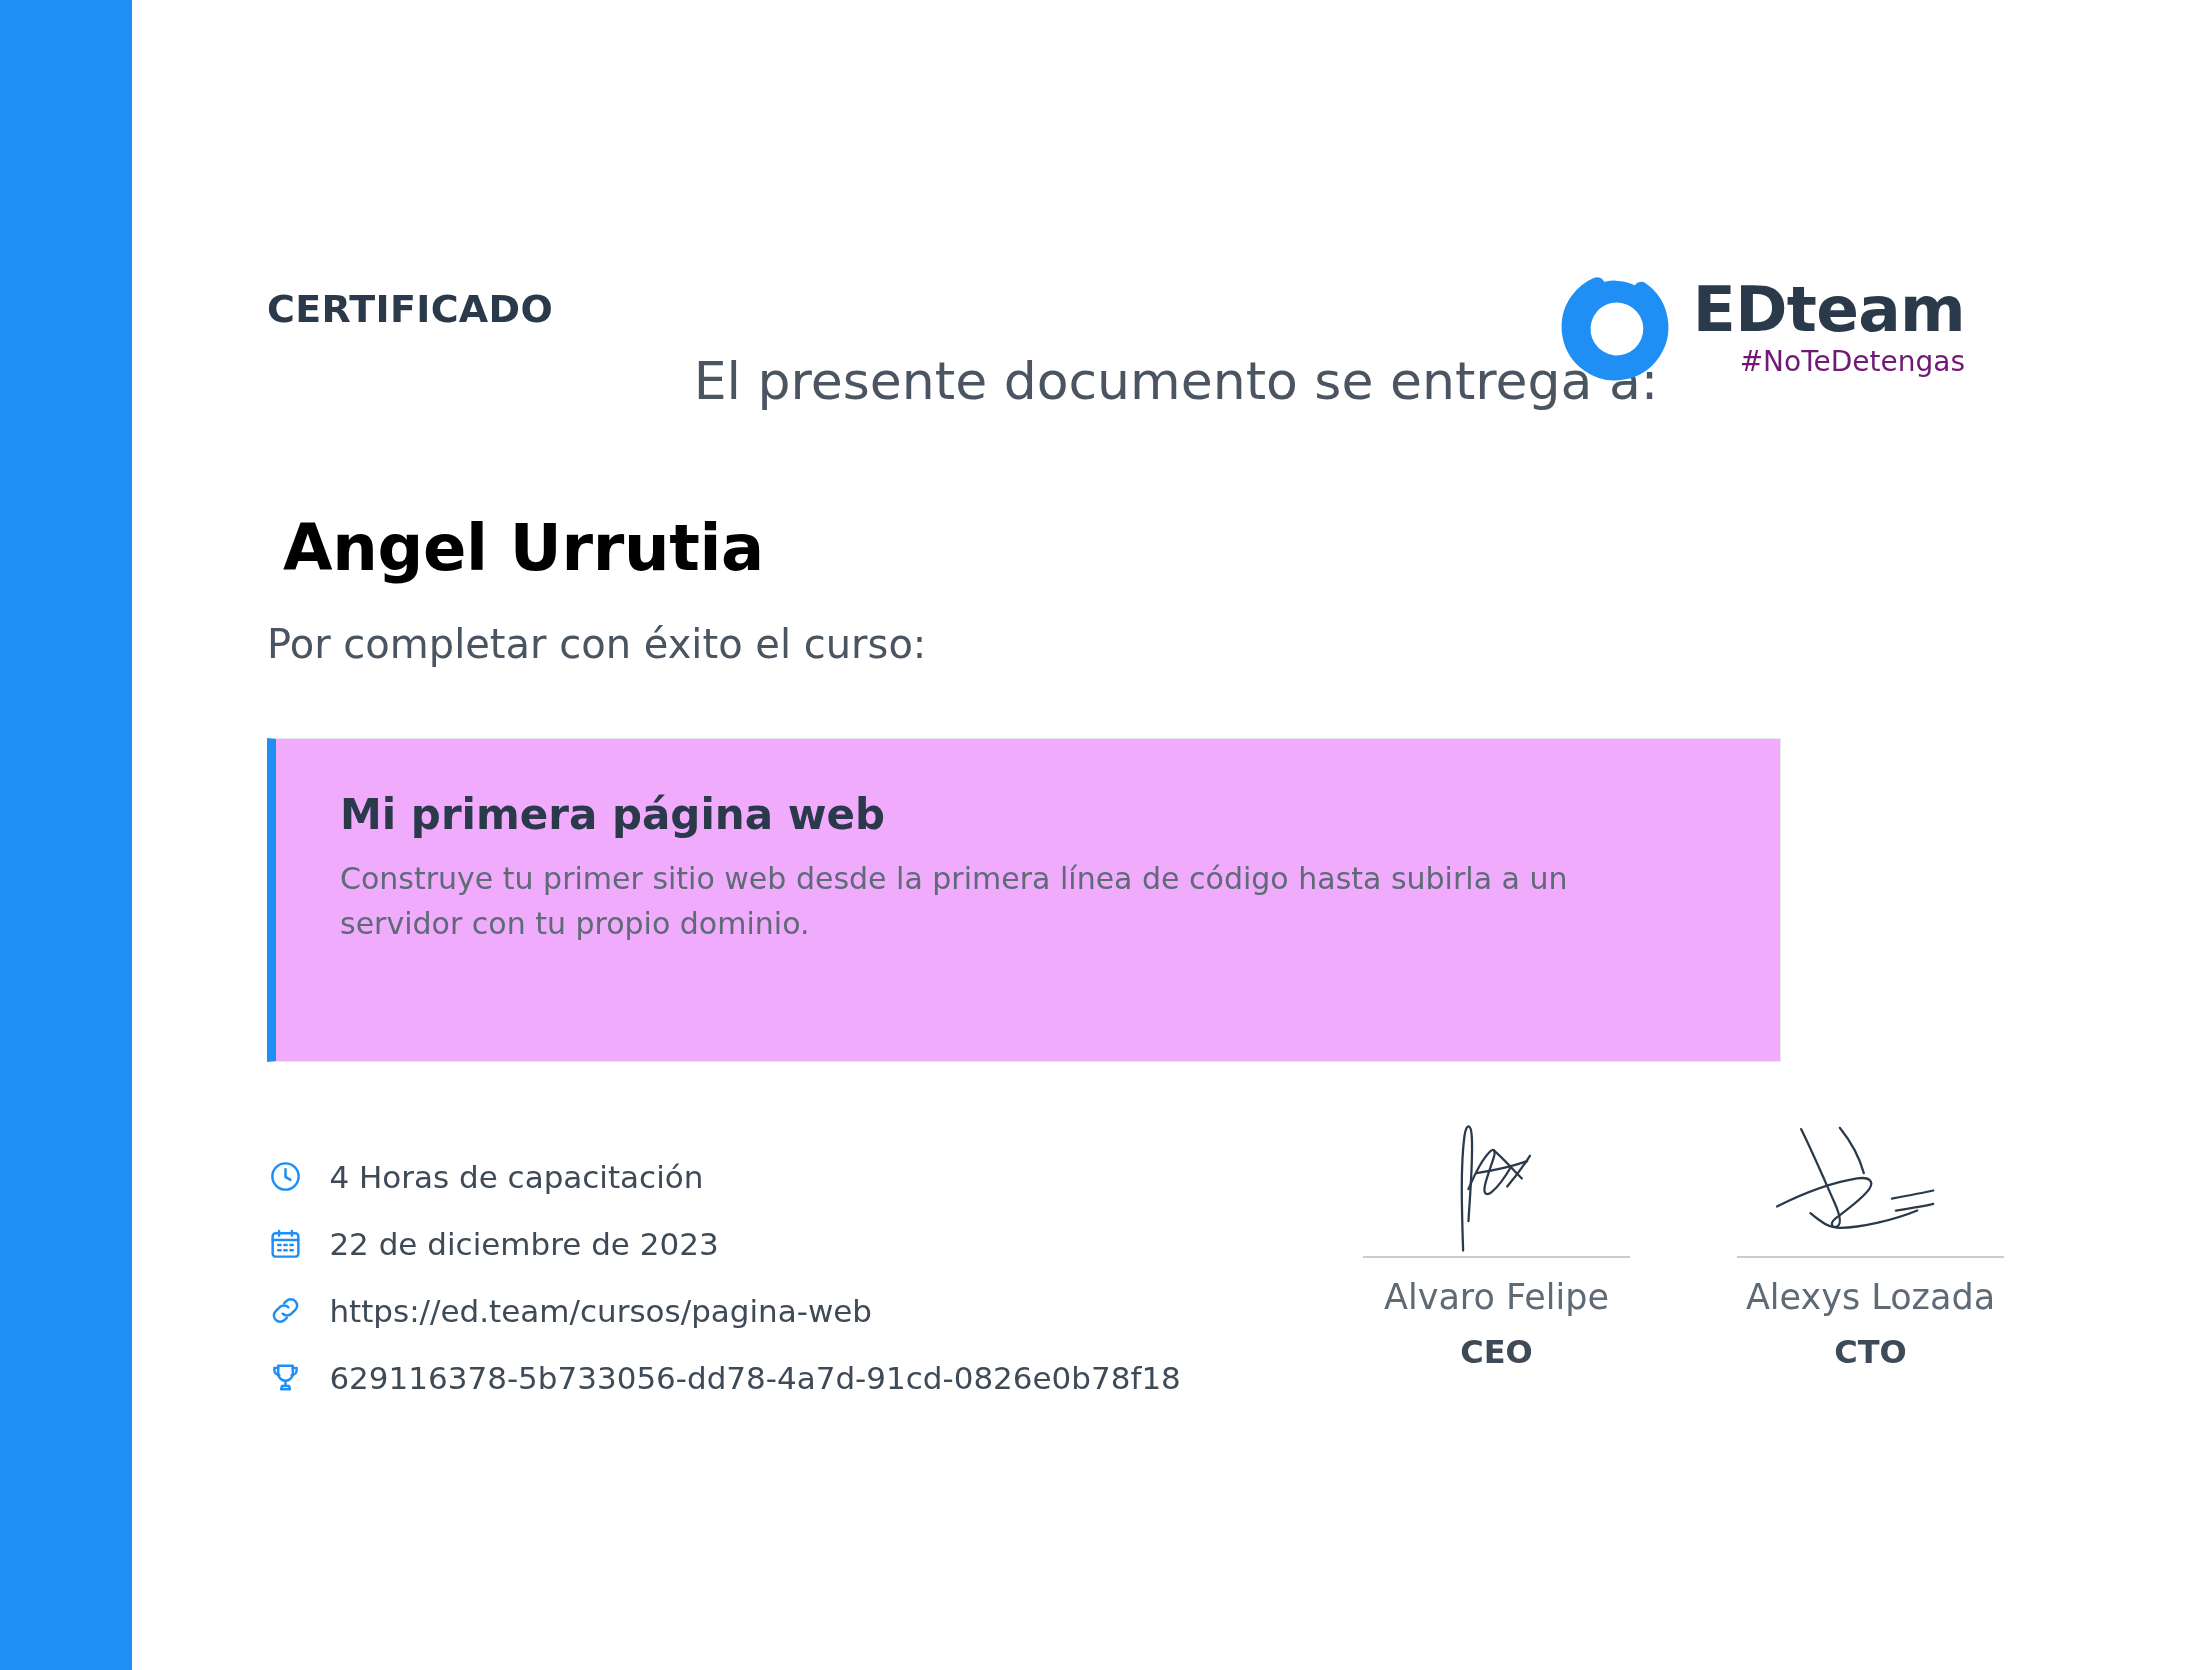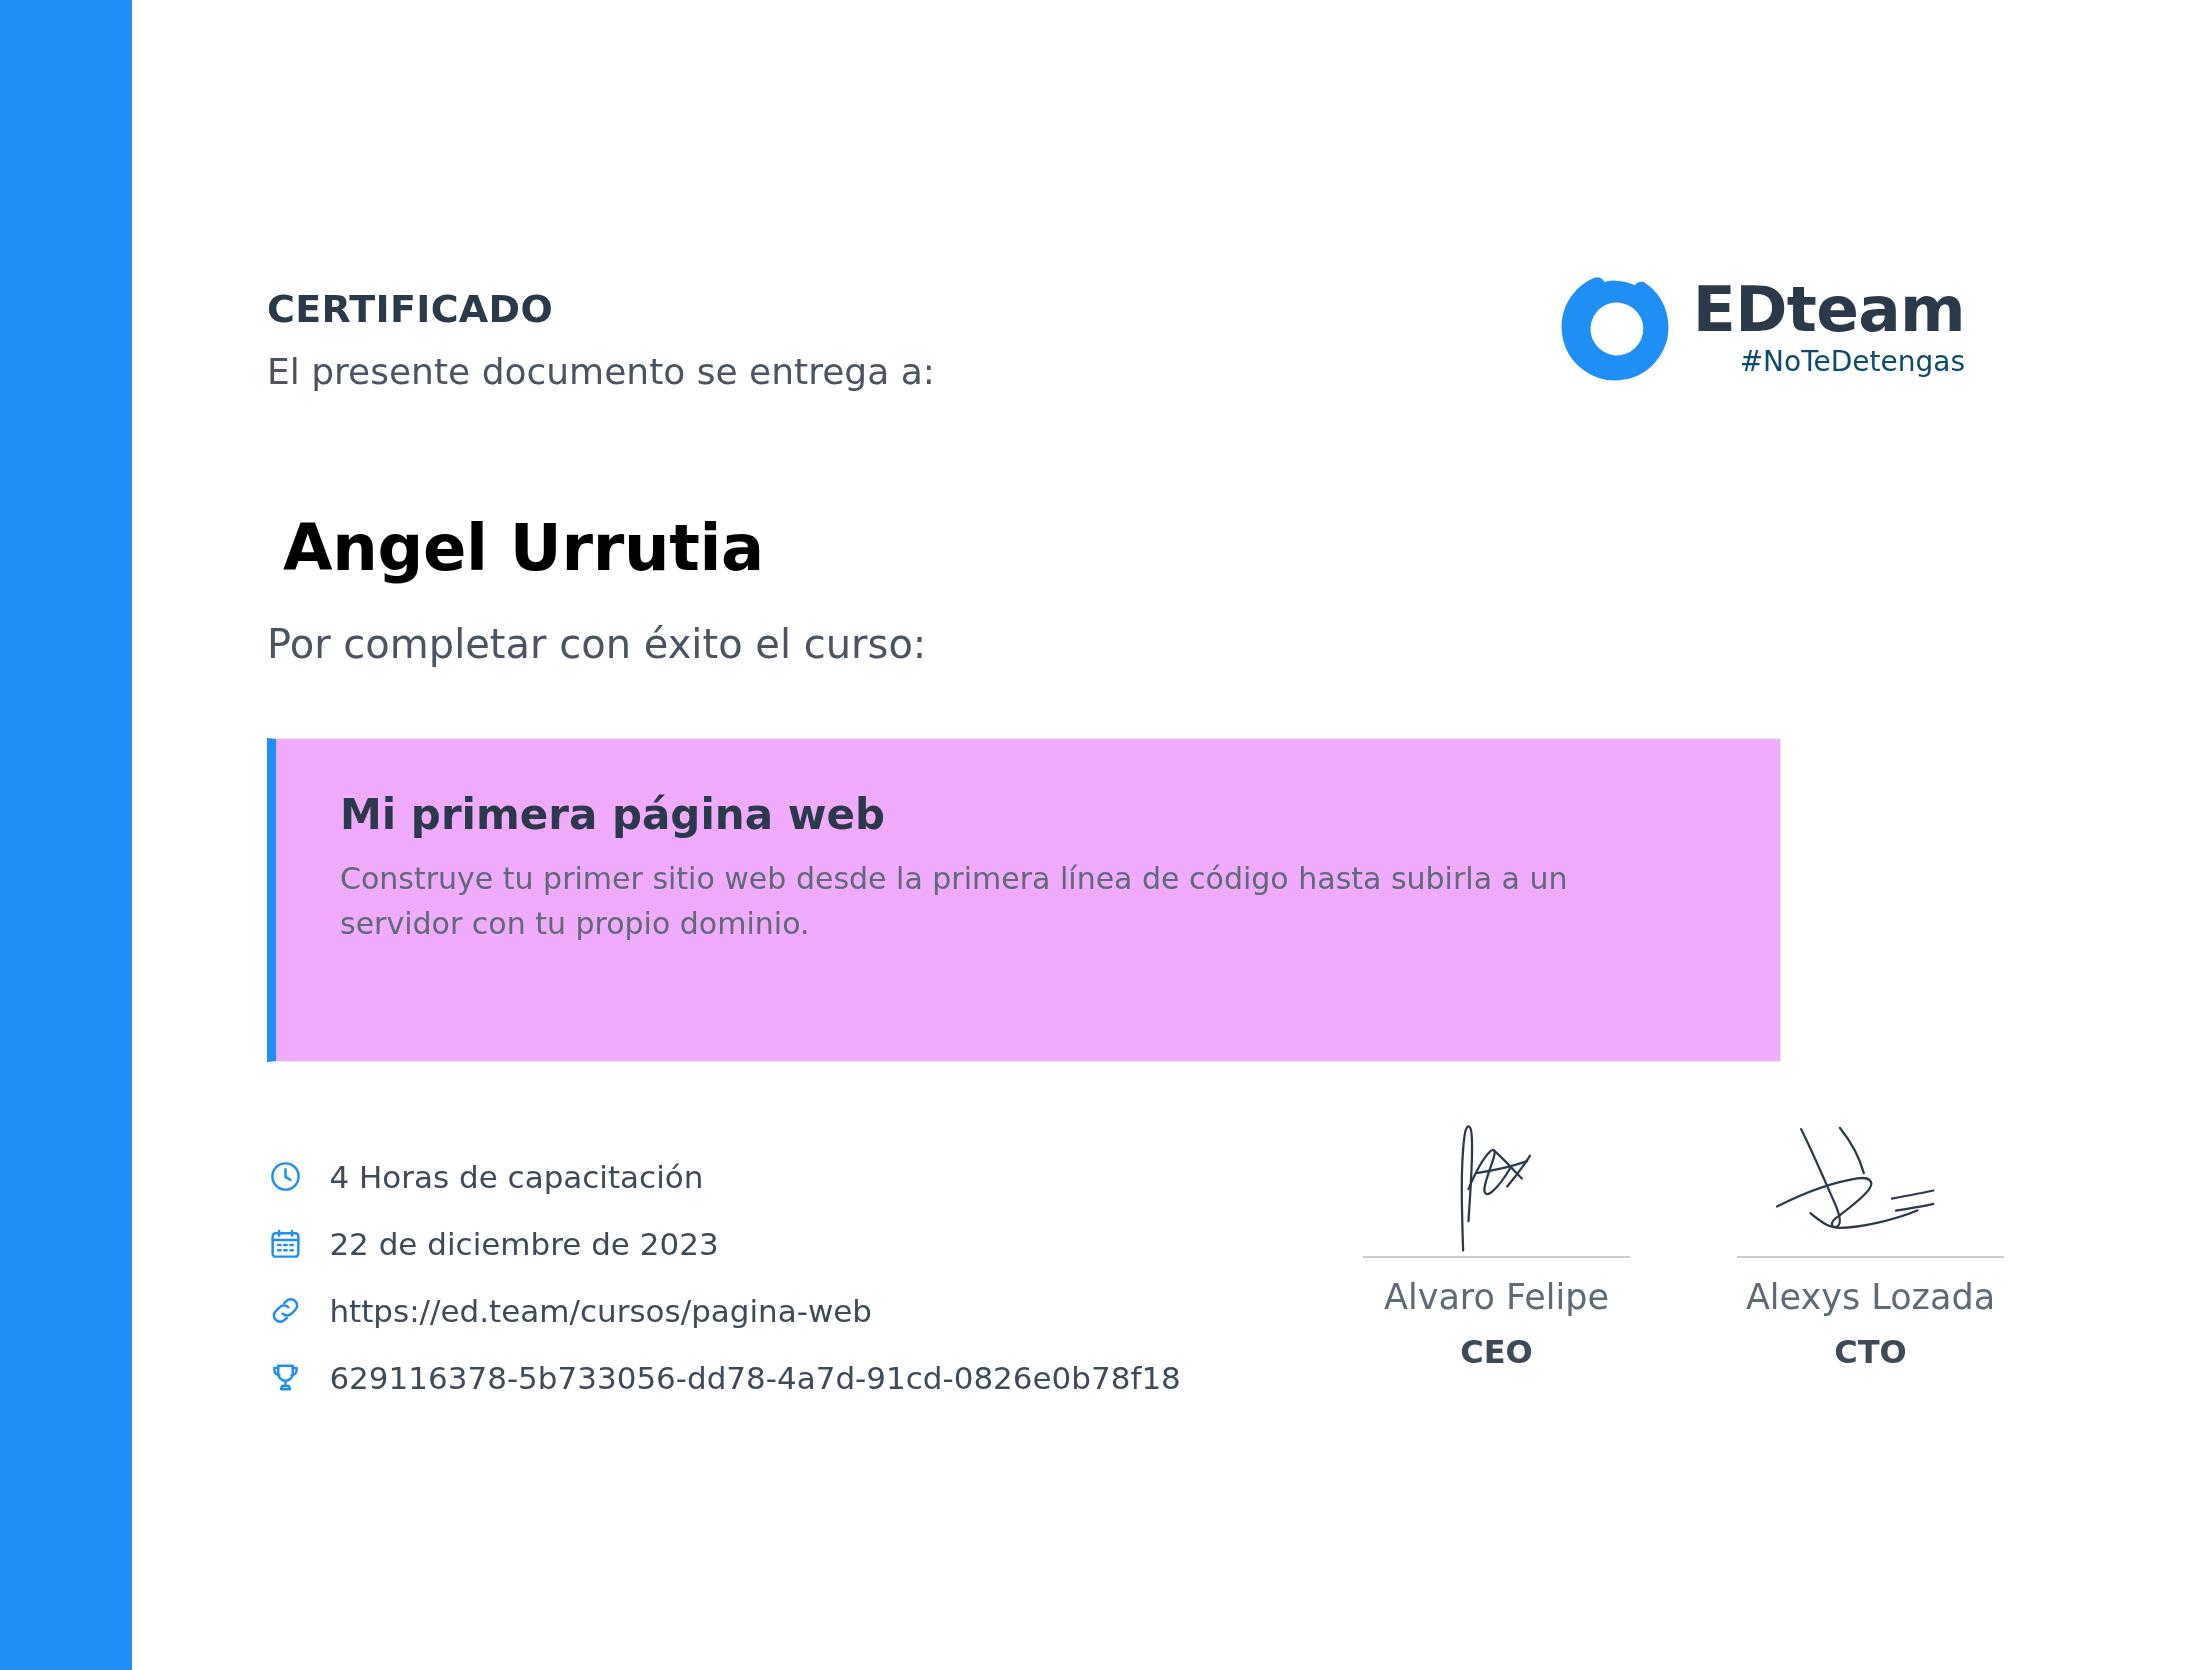--- a/index.html
+++ b/index.html
@@ -45,24 +45,25 @@
   }
   .cert-label {
     font-size: 38px;
     font-weight: bold;
     color: #2b3a4a;
     letter-spacing: 0.3px;
     margin: 0;
     font-family: "DejaVu Sans", "Liberation Sans", sans-serif;
   }
   .cert-subtitle {
-    font-size: 36px;
+    font-size: 52px;
     color: #4a5561;
     margin: 20px 0 0 0;
     font-weight: 400;
+    text-align: center;
   }
   .recipient {
     position: absolute;
     left: 0;
     top: 495px;
     font-size: 64px;
     font-weight: bold;
     color: #000000;
     margin: 16px;
     letter-spacing: -0.3px;
@@ -98,21 +99,21 @@
     line-height: 1;
   }
   .logo-text {
     font-size: 63px;
     font-weight: bold;
     color: #2b3a4a;
     letter-spacing: -0.7px;
   }
   .logo-tag {
     font-size: 28px;
-    color: #0c4a6e;
+    color: #701a75;
     margin-top: 6.7px;
     font-weight: 400;
   }
 
   
   .course-card {
     position: absolute;
     left: 0;
     top: 738px;
     width: 1514px;

